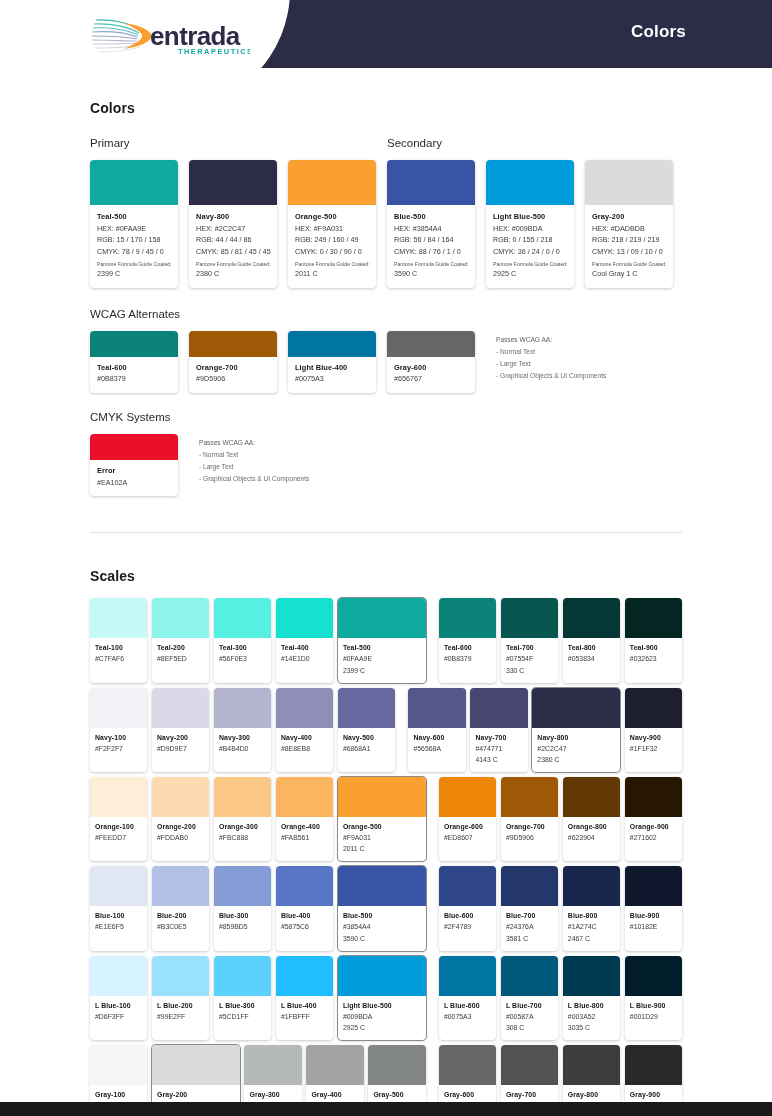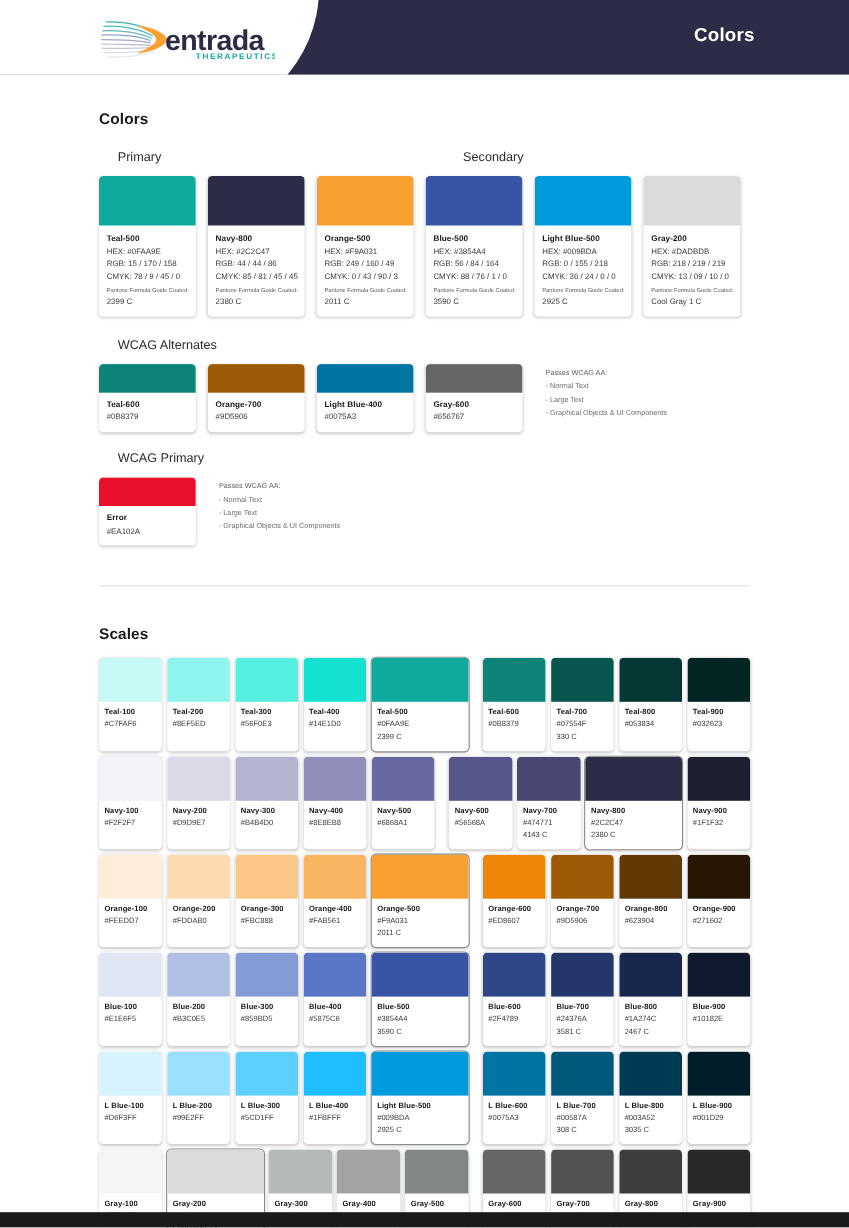--- a/index.html
+++ b/index.html
@@ -67,21 +67,20 @@
   .section-title {
     font-size: 14px;
     font-weight: bold;
     color: #1a1a1a;
     letter-spacing: .1px;
   }
   .group-title {
     font-size: 11.5px;
     font-weight: normal;
     color: #2b2b2b;
-    margin-left: 17px;
   }
 
   
   .row { display: flex; }
   .card {
     background: #ffffff;
     border-radius: 4px;
     box-shadow: 0 1px 3px rgba(0,0,0,0.22);
     overflow: hidden;
   }
@@ -216,21 +215,21 @@
               <div class="c-pantone-label">Pantone Formula Guide Coated:</div>
               <div class="c-pantone-val">2380 C</div>
             </div>
           </div>
           <div class="card pcard">
             <div class="swatch" style="background:#F9A031"></div>
             <div class="card-body">
               <div class="c-name">Orange-500</div>
               <div class="c-line">HEX: #F9A031</div>
               <div class="c-line">RGB: 249 / 160 / 49</div>
-              <div class="c-line">CMYK: 0 / 43 / 90 / 3</div>
+              <div class="c-line">CMYK: 0 / 30 / 90 / 0</div>
               <div class="c-pantone-label">Pantone Formula Guide Coated:</div>
               <div class="c-pantone-val">2011 C</div>
             </div>
           </div>
         </div>
       <div style="width:9px;"></div>
       <div id="secondary-cards" style="display:flex;">
           <div class="card pcard">
             <div class="swatch" style="background:#3854A4"></div>
             <div class="card-body">
@@ -300,21 +299,21 @@
           </div>
         </div>
       <div class="wcag-note">
         <div class="hd">Passes WCAG AA:</div>
         <div>- Normal Text</div>
         <div>- Large Text</div>
         <div>- Graphical Objects &amp; UI Components</div>
       </div>
     </div>
 
-    <div class="group-title" style="margin-top:18px;">WCAG Primary</div>
+    <div class="group-title" style="margin-top:18px;">CMYK Systems</div>
     <div class="row" style="margin-top:11px;">
       <div id="sys-cards" style="display:flex;">
           <div class="card acard">
             <div class="swatch" style="background:#EA102A"></div>
             <div class="card-body">
               <div class="c-name">Error</div>
               <div class="c-line">#EA102A</div>
             </div>
           </div>
         </div>

